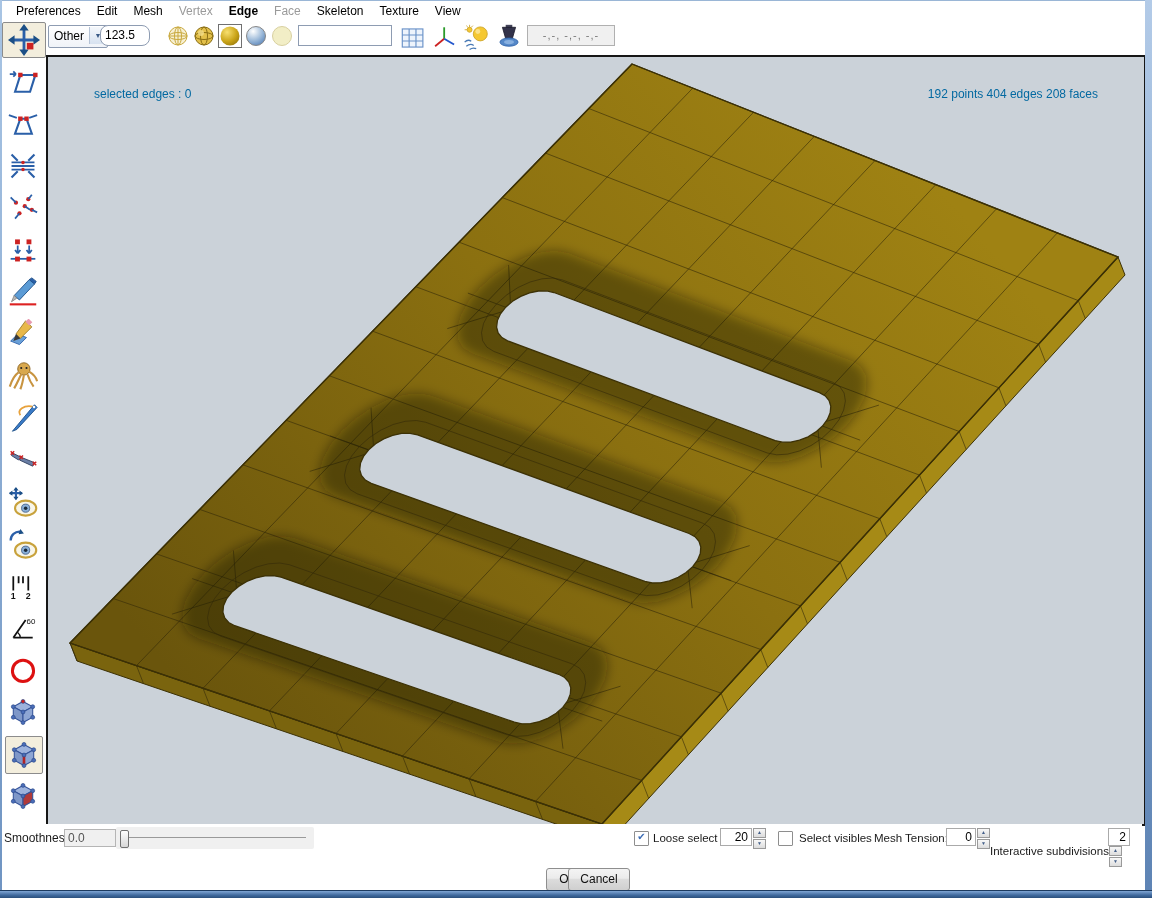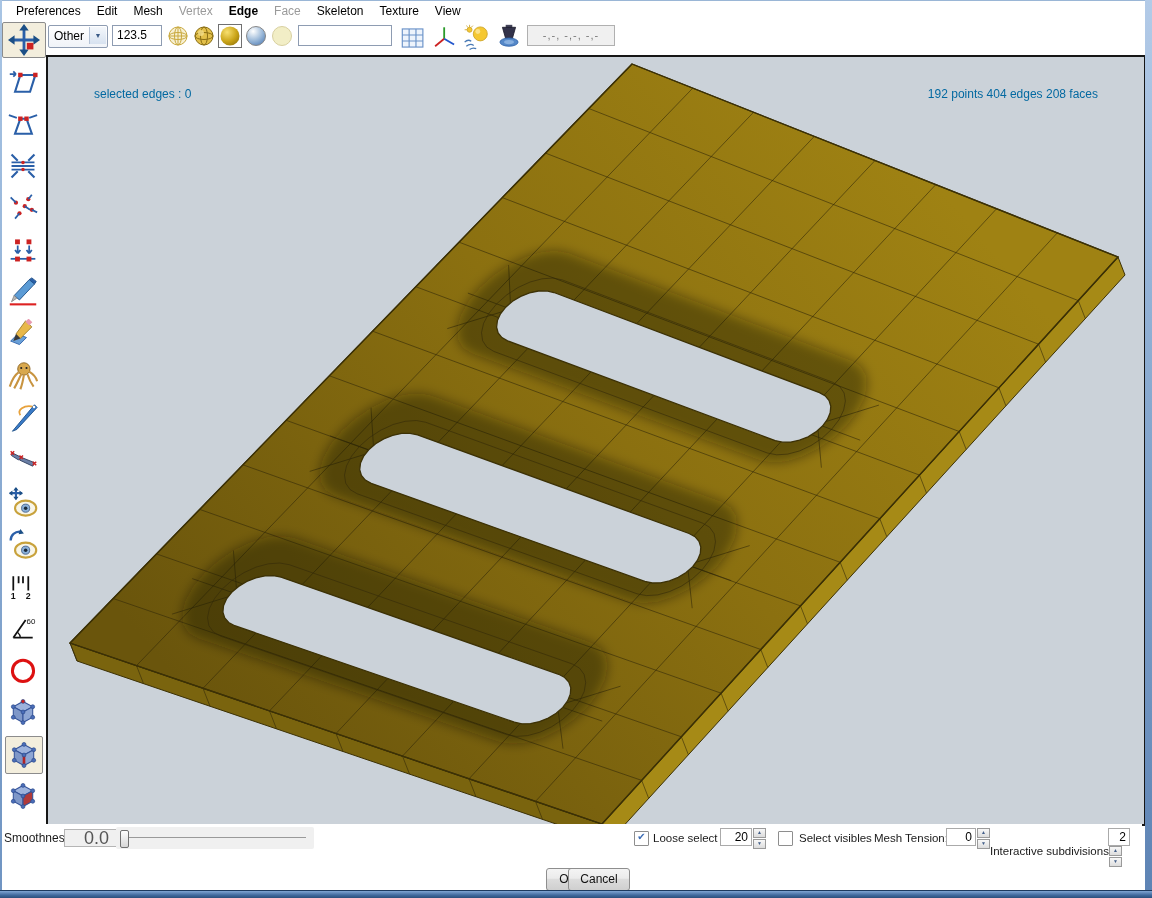--- a/index.html
+++ b/index.html
@@ -19,21 +19,21 @@
   .menu-item{font-size:12px;color:#000;padding:2px 8px;cursor:default;}
   .menu-item.disabled{color:#9a9a9a;}
   .menu-item.bold{font-weight:bold;}
 
   
   #toolbar{position:absolute;left:46px;top:21px;width:1096px;height:34px;background:#fff;}
   .combo{position:absolute;left:2px;top:4px;width:58px;height:21px;border:1px solid #8e9cb2;border-radius:2px;background:linear-gradient(#fff,#f0f3f8);font-size:12px;}
   .combo .combo-text{position:absolute;left:5px;top:3px;}
   .combo .combo-btn{position:absolute;right:1px;top:1px;width:16px;height:17px;background:linear-gradient(#f4f7fb,#d7e2f0);border-left:1px solid #b5c3d6;font-size:7px;color:#3a5a86;text-align:center;line-height:17px;}
   .txtfield{position:absolute;top:4px;height:19px;border:1px solid #8e9cb2;background:#fff;font-size:12px;padding:0 4px;line-height:19px;}
-  #value-field{left:66px;width:40px;}
+  #value-field{left:54px;width:40px;border-radius:8px;}
   #name-field{left:252px;width:84px;}
   #coords-field{left:481px;width:78px;background:#f0f0f0;border-color:#b0b0b0;color:#777;text-align:center;letter-spacing:1px;font-size:11px;}
   .sphere{position:absolute;top:3px;width:24px;height:24px;display:flex;align-items:center;justify-content:center;}
   .sphere.selected{border:1px solid #707070;background:#fff;width:22px;height:22px;}
   .toggle{position:absolute;top:2px;width:30px;height:30px;display:flex;align-items:center;justify-content:center;}
 
   
   #sidebar{position:absolute;left:0;top:21px;width:46px;height:801px;background:#fff;}
   .tool{position:absolute;left:5px;width:36px;height:36px;display:flex;align-items:center;justify-content:center;}
   .tool.big{left:2px;top:1px;width:42px;height:34px;}
@@ -43,21 +43,21 @@
   #viewport{position:absolute;left:46px;top:55px;width:1096px;height:767px;background:#cbd2d9;border:2px solid #161616;box-sizing:content-box;}
   #viewport svg{position:absolute;left:0;top:0;}
   .vp-status{position:absolute;top:30px;font-size:12px;color:#0369a1;}
   #status-left{left:46px;}
   #status-right{right:46px;}
 
   
   #bottombar{position:absolute;left:2px;top:824px;width:1140px;height:68px;background:#fff;}
   .blabel{position:absolute;font-size:12px;color:#1a1a1a;line-height:20px;top:4px;}
   .blabel.small{font-size:11.5px;}
-  #smoothness-input{position:absolute;left:62px;top:5px;width:44px;height:16px;border:1px solid #b5b5b5;background:#f0f0f0;color:#555;font-size:18px;padding:0 19px;line-height:16px;}
+  #smoothness-input{position:absolute;left:62px;top:5px;width:44px;height:16px;border:1px solid #b5b5b5;background:#f0f0f0;color:#555;font-size:12px;padding:0 3px;line-height:16px;}
   #slider-panel{position:absolute;left:114px;top:3px;width:198px;height:22px;background:#f0f0f0;border-radius:2px;}
   #slider-track{position:absolute;left:8px;right:8px;top:10px;height:1px;background:#9a9a9a;}
   #slider-handle{position:absolute;left:4px;top:3px;width:7px;height:16px;background:linear-gradient(#fdfdfd,#d6d6d6);border:1px solid #707070;border-radius:2px;}
   .checkbox{position:absolute;top:7px;width:13px;height:13px;border:1px solid #8e8e8e;background:#fff;border-radius:1px;font-size:10px;line-height:12px;text-align:center;color:#3c6cb5;}
   .checkbox span{position:relative;top:-1px;}
   .spinner{position:absolute;top:4px;height:18px;}
   .spinfield{float:left;height:16px;border:1px solid #aaa;background:#fff;font-size:12px;text-align:right;padding:0 3px;line-height:16px;}
   .spincol{float:left;width:13px;margin-left:1px;}
   .spinbtn{height:8px;background:linear-gradient(#f8f8f8,#dcdcdc);border:1px solid #9a9a9a;font-size:5px;text-align:center;line-height:7px;color:#44608a;margin-bottom:1px;}
   #help-row{position:absolute;left:2px;top:26px;font-size:12px;color:#3a3a3a;}

